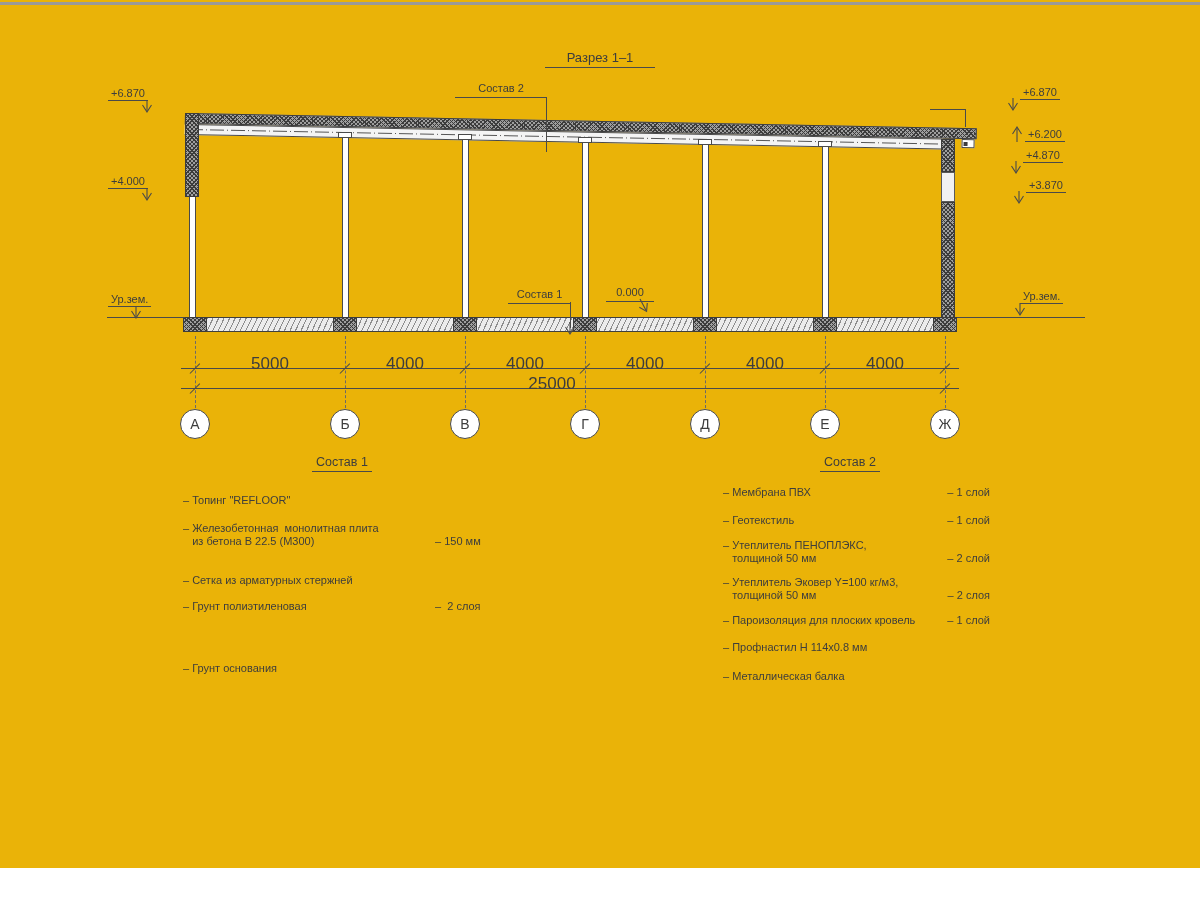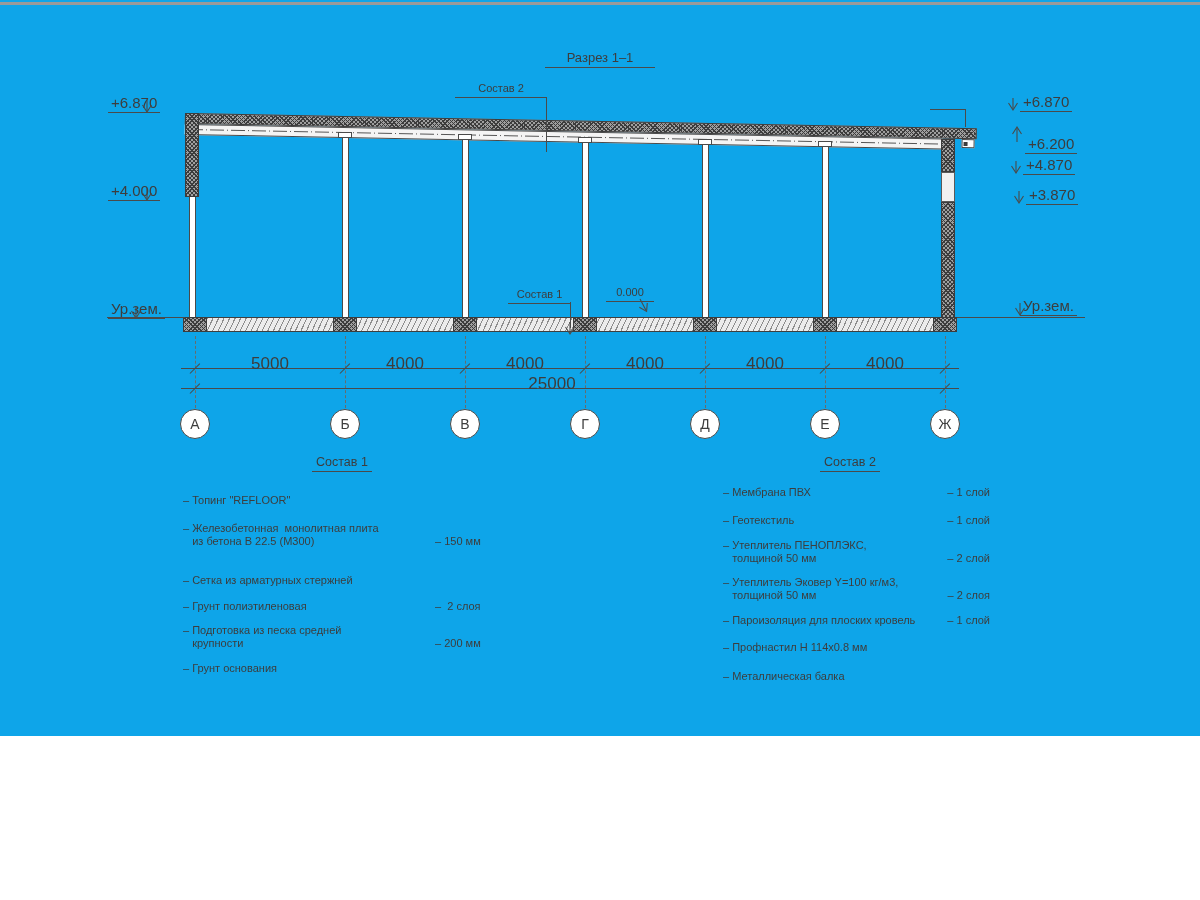--- a/index.html
+++ b/index.html
@@ -1,16 +1,16 @@
 <!DOCTYPE html>
 <html><head>
 <meta charset="utf-8">
 <style>
   html,body{margin:0;padding:0;background:#fff;}
-  .canvas{position:relative;width:1200px;height:736px;background:#0ea5e9;overflow:hidden;
+  .canvas{position:relative;width:1200px;height:868px;background:#eab308;overflow:hidden;
           font-family:"Liberation Sans",sans-serif;color:#3d3d3d;}
   .edge{position:absolute;left:0;width:1200px;height:3px;background:#9a9a9a;}
   .t{position:absolute;font-size:11px;line-height:13px;color:#3d3d3d;}
   .u{border-bottom:1px solid #4a4a4a;padding-bottom:2px;}
   .ctr{text-align:center;}
   .hl{position:absolute;background:#4a4a4a;height:1px;}
   .vl{position:absolute;background:#4a4a4a;width:1px;}
   .dash-v{position:absolute;width:0;border-left:1px dashed #6a6a6a;}
   .hatch-dark{background-color:#9f9f9f;
     background-image:repeating-linear-gradient(45deg,#3c3c3c 0 1px,transparent 1px 3px),
@@ -28,21 +28,21 @@
              border-top:1px solid #4a4a4a;border-bottom:1px solid #4a4a4a;}
   .beam-axis{position:absolute;top:4px;left:4px;right:4px;height:1px;
     background:repeating-linear-gradient(90deg,#555 0 14px,transparent 14px 17px,#555 17px 18px,transparent 18px 21px);}
   .roof-cap{position:absolute;left:777px;top:11px;width:13px;height:9px;background:#fff;border:1px solid #4a4a4a;box-sizing:border-box;}
   .roof-cap-in{position:absolute;left:1px;top:2px;width:4px;height:4px;background:#3c3c3c;}
   .window{position:absolute;background:#f1f1f1;border:1px solid #5a5a5a;box-sizing:border-box;}
   .tick{position:absolute;width:14px;height:1.3px;background:#4a4a4a;transform:rotate(-45deg);}
   .axis-circle{position:absolute;width:30px;height:30px;border:1.2px solid #4a4a4a;border-radius:50%;
                display:flex;align-items:center;justify-content:center;font-size:14px;background:#fff;box-sizing:border-box;}
   .dimlbl{position:absolute;font-size:17px;width:80px;text-align:center;}
-  .elev-lbl{position:absolute;font-size:15px;border-bottom:1px solid #4a4a4a;padding:0 3px 1px 3px;margin-top:7px;}
+  .elev-lbl{position:absolute;font-size:11px;border-bottom:1px solid #4a4a4a;padding:0 3px 1px 3px;}
   .arr{position:absolute;}
   .mrow{position:absolute;display:flex;align-items:flex-end;font-size:11px;line-height:13px;}
   .mname{white-space:pre-wrap;}
   .mval{white-space:pre;}
   .l1 .mname{width:252px;} .l1 .mval{width:48px;}
   .l2 .mname{width:248px;margin-left:25px;} .l2 .mval{width:44px;}
   .list-hdr{position:absolute;font-size:12.5px;border-bottom:1px solid #4a4a4a;padding:0 4px 2px 4px;}
   .title{position:absolute;left:545px;top:50px;width:110px;text-align:center;font-size:13px;
          border-bottom:1px solid #4a4a4a;padding-bottom:2px;}
   svg{position:absolute;overflow:visible;}
@@ -212,25 +212,20 @@
     <div class="mval">– 150 мм</div>
   </div>
   <div class="mrow l1" style="left:183px;top:574px;width:300px;">
     <div class="mname">– Сетка из арматурных стержней</div>
     <div class="mval"></div>
   </div>
   <div class="mrow l1" style="left:183px;top:600px;width:300px;">
     <div class="mname">– Грунт полиэтиленовая</div>
     <div class="mval">–  2 слоя</div>
   </div>
-  <div class="mrow l1" style="left:183px;top:624px;width:300px;">
-    <div class="mname">– Подготовка из песка средней
-   крупности</div>
-    <div class="mval">– 200 мм</div>
-  </div>
   <div class="mrow l1" style="left:183px;top:662px;width:300px;">
     <div class="mname">– Грунт основания</div>
     <div class="mval"></div>
   </div>
 
   <div class="list-hdr" style="left:820px;top:455px;">Состав 2</div>
   <div class="mrow l2" style="left:698px;top:486px;width:292px;">
     <div class="mname">– Мембрана ПВХ</div>
     <div class="mval">– 1 слой</div>
   </div>

